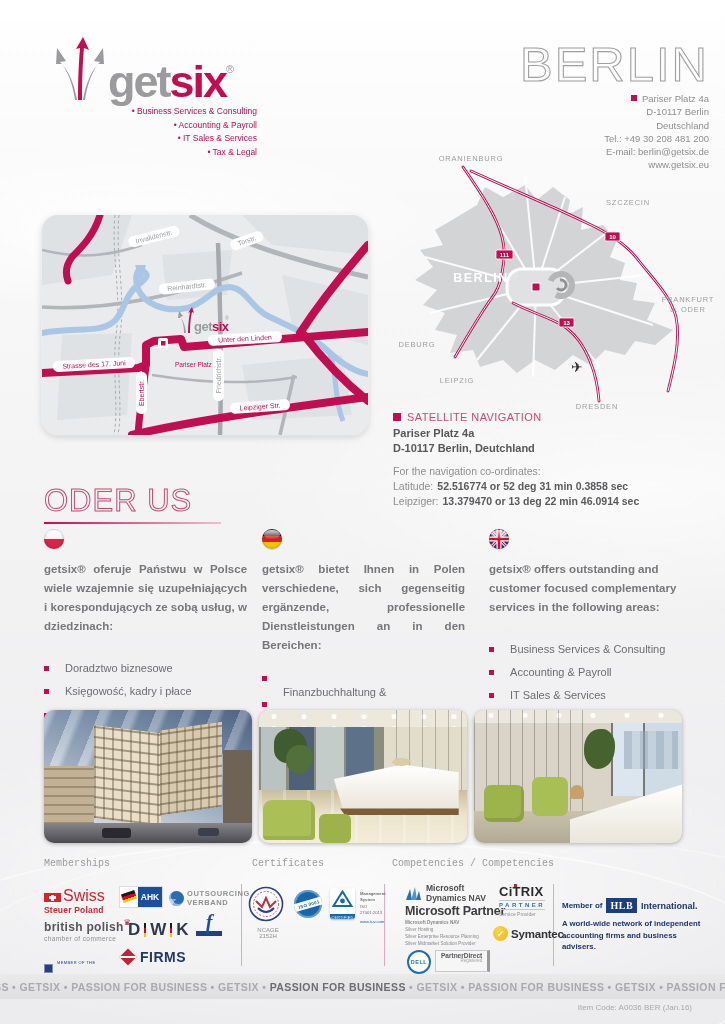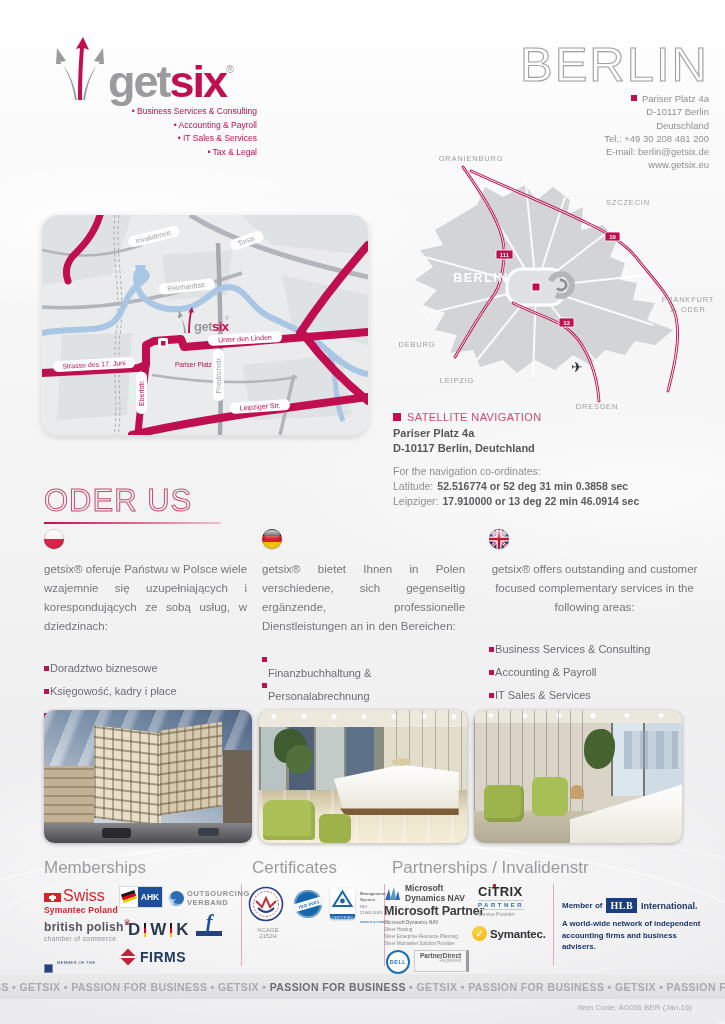--- a/index.html
+++ b/index.html
@@ -47,31 +47,31 @@
   .satnav-lines span{margin-right:4px;}
 
   
   .about-title{position:absolute;left:44px;top:483px;font-size:31px;letter-spacing:1px;
     -webkit-text-stroke:1px #c64a6e;color:transparent;}
   @supports not (-webkit-text-stroke:1px red){.about-title{color:#c64a6e;}}
   .about-underline{position:absolute;left:44px;top:522px;width:177px;height:2px;
     background:linear-gradient(90deg,#c10e50,#ecc0cf);}
   .about-cols{position:absolute;left:44px;top:529px;width:660px;display:flex;}
   .col{width:206px;margin-right:15px;}
-  .col:last-child{width:214px;margin-left:9px;margin-right:4px;text-align:center;}
+  .col:last-child{width:214px;margin-left:9px;margin-right:4px;}
   .flag{width:20px;height:20px;border-radius:50%;margin-bottom:11px;position:relative;overflow:hidden;
     box-shadow:inset 0 0 2px rgba(0,0,0,.4),0 1px 1px rgba(0,0,0,.15);}
   .flag::after{content:"";position:absolute;left:2px;top:1px;right:2px;height:9px;border-radius:50%;
     background:linear-gradient(rgba(255,255,255,.8),rgba(255,255,255,.05));}
   .flag-pl{background:linear-gradient(#f4f4f4 0 50%,#d8234a 50%);}
   .flag-de{background:linear-gradient(#2c2c2c 0 34%,#cf2424 34% 67%,#f3c300 67%);}
-  .col p{margin:0 0 21px;font-size:11.5px;color:#77777a;line-height:1.66;}
+  .col p{margin:0 0 21px;font-size:11.5px;color:#77777a;line-height:1.66;font-weight:bold;}
   .just{text-align:justify;}
   .bullets{list-style:none;margin:0;padding:0;}
-  .bullets li{display:flex;align-items:center;gap:1px;font-size:11px;color:#6d6d70;line-height:2.1;}
+  .bullets li{display:flex;align-items:center;gap:16px;font-size:11px;color:#6d6d70;line-height:2.1;}
   .bullets .sq{width:5px;height:5px;flex:none;}
 
   
   .photos{position:absolute;left:44px;top:710px;display:flex;gap:7px;}
   .photo{width:208px;height:133px;border-radius:10px;overflow:hidden;position:relative;
          box-shadow:0 1px 4px rgba(0,0,0,.28);background:#ddd;}
   .photo div{position:absolute;}
   
   .p1-sky{inset:0;background:linear-gradient(205deg,#4d6384,#8da2b9 42%,#c8d0da 72%,#dde2e7);}
   .p1-clouds{inset:0 0 35% 0;opacity:.5;
@@ -126,26 +126,26 @@
   .p3-floor{left:0;bottom:0;width:100%;height:24%;background:linear-gradient(#c8c1ab,#b1aa94);}
   .p3-chairA{left:5%;bottom:16%;width:19%;height:28%;background:#9db44d;border-radius:7px;
     box-shadow:inset -3px -4px 0 rgba(0,0,0,.1);}
   .p3-chairB{left:28%;bottom:20%;width:17%;height:30%;background:#a8bf55;border-radius:7px;}
   .p3-lamp{left:46%;bottom:33%;width:7%;height:11%;background:#c8a06a;border-radius:50% 50% 25% 25%;}
   .p3-plant{left:53%;top:14%;width:15%;height:30%;background:#46632f;border-radius:55% 45% 60% 50%;}
   .p3-desk{right:0;bottom:0;width:54%;height:44%;background:linear-gradient(#ffffff,#e9e6da);
     clip-path:polygon(0 60%,100% 0,100% 100%,0 100%);}
 
   
-  .sec-title{position:absolute;color:#9b9b9d;font-size:17px;}
+  .sec-title{position:absolute;color:#9b9b9d;font-size:10px;font-family:Liberation Mono, monospace;}
   .vdiv{position:absolute;width:1px;top:884px;height:82px;background:#e3a8bd;}
   .memb,.certs,.partn,.hlb{position:absolute;top:884px;}
   .memb{left:44px;width:195px;height:86px;}
   .certs{left:248px;width:132px;height:86px;}
-  .partn{left:384px;width:158px;height:86px;text-decoration:underline;}
+  .partn{left:405px;width:158px;height:86px;text-decoration:underline;}
   .hlb{left:562px;width:150px;height:86px;}
   .abs{position:absolute;}
   
   .swiss-flag{display:inline-block;width:17px;height:9px;background:#d8232a;position:relative;vertical-align:-1px;margin-right:2px;}
   .swiss-flag::before,.swiss-flag::after{content:"";position:absolute;background:#fff;}
   .swiss-flag::before{left:7px;top:1.5px;width:2.5px;height:6px;}
   .swiss-flag::after{left:5px;top:3.2px;width:7px;height:2.5px;}
   .swiss-l1{font-size:16px;font-weight:normal;color:#d8232a;}
   .swiss-l2{font-size:8.5px;font-weight:bold;color:#d8232a;letter-spacing:.2px;}
   .ahk-box{display:flex;height:20px;box-shadow:0 0 0 1px #dcdcde;}
@@ -400,21 +400,21 @@
         <span class="sq"></span>
         <span>SATELLITE NAVIGATION</span>
       </div>
     <div class="satnav-addr">
       <div>Pariser Platz 4a</div>
       <div>D-10117 Berlin, Deutchland</div>
     </div>
     <div class="satnav-lines">
       <div>For the navigation co-ordinates:</div>
       <div><span>Latitude:</span><b>52.516774 or 52 deg 31 min 0.3858 sec</b></div>
-      <div><span>Leipziger:</span><b>17.910000 or 13 deg 22 min 46.0914 sec</b></div>
+      <div><span>Leipziger:</span><b>13.379470 or 13 deg 22 min 46.0914 sec</b></div>
     </div>
   </div>
 
   <div class="about-title">ODER US</div>
   <div class="about-underline"></div>
 
   <div class="about-cols">
     <div class="col">
       <div class="flag flag-pl"></div>
       <p class="just">getsix® oferuje Państwu w Polsce wiele wzajemnie się uzupełniających i korespondujących ze sobą usług, w dziedzinach:</p>
@@ -538,29 +538,29 @@
       <div class="p3-chairA"></div>
         <div class="p3-chairB"></div>
       <div class="p3-lamp"></div>
         <div class="p3-plant"></div>
       <div class="p3-desk"></div>
     </div>
   </div>
 
   <div class="sec-title" style="left:44px;top:858px;">Memberships</div>
   <div class="sec-title" style="left:252px;top:858px;">Certificates</div>
-  <div class="sec-title" style="left:392px;top:858px;">Partnerships / Invalidenstr</div>
+  <div class="sec-title" style="left:392px;top:858px;">Competencies / Competencies</div>
   <div class="vdiv" style="left:241px;"></div>
   <div class="vdiv" style="left:384px;"></div>
   <div class="vdiv" style="left:553px;"></div>
 
   <div class="memb">
     <div class="abs" style="left:0;top:3px;">
       <div><span class="swiss-flag"></span><span class="swiss-l1">Swiss</span></div>
-      <div class="swiss-l2">Symantec Poland</div>
+      <div class="swiss-l2">Steuer Poland</div>
     </div>
     <div class="abs" style="left:76px;top:3px;">
       <div class="ahk-box">
           <span class="ahk-art">
             <i></i>
           </span>
           <span class="ahk-txt">AHK</span>
         </div>
     </div>
     <div class="abs" style="left:125px;top:5px;white-space:nowrap;">

